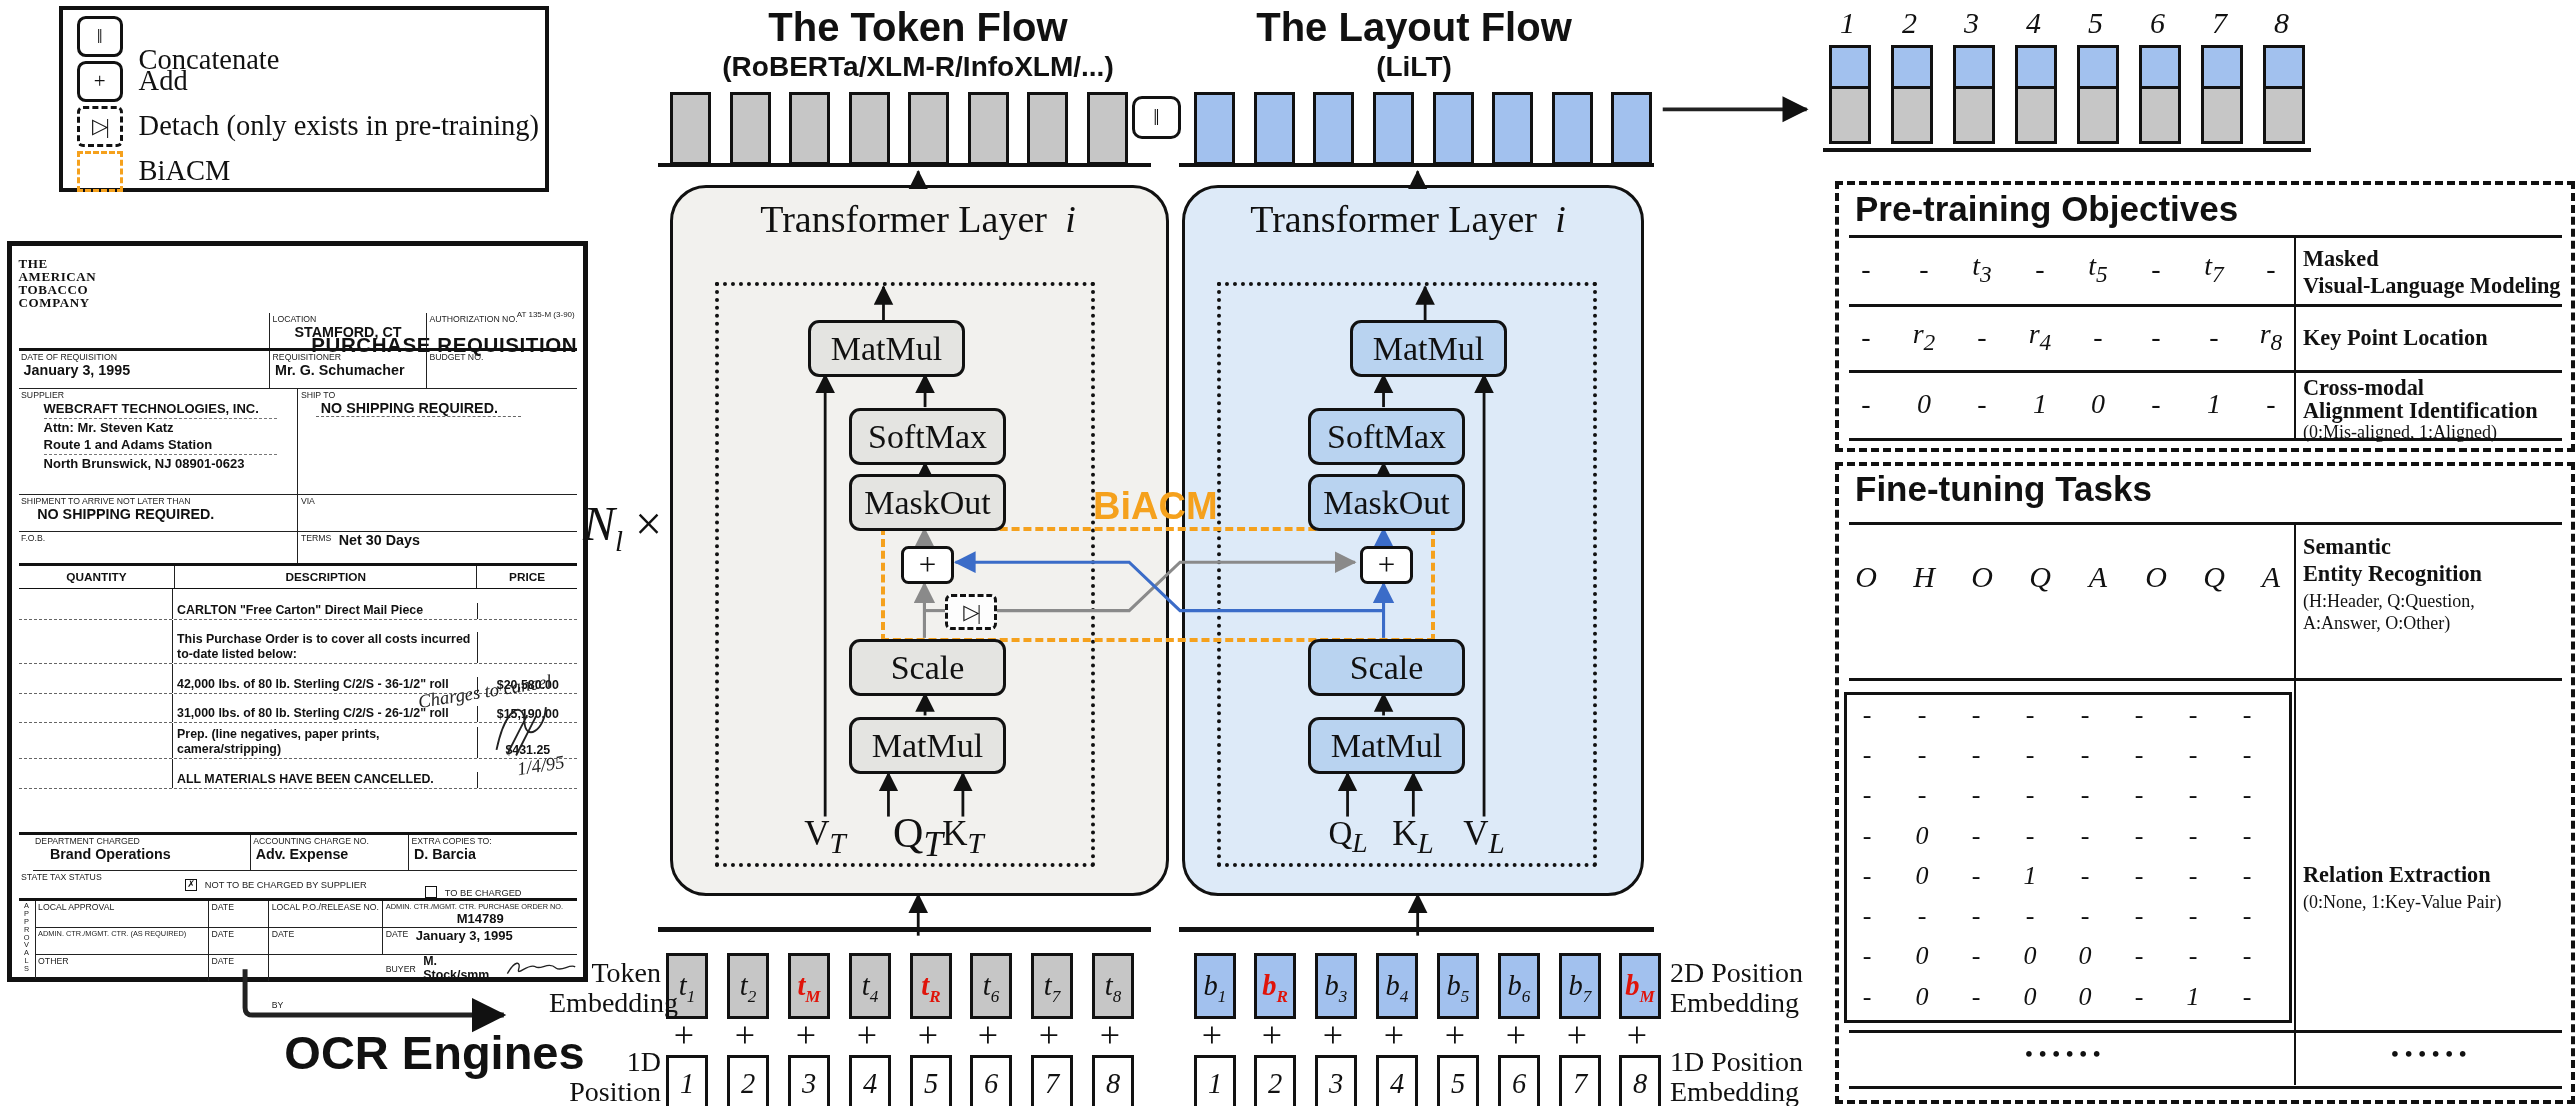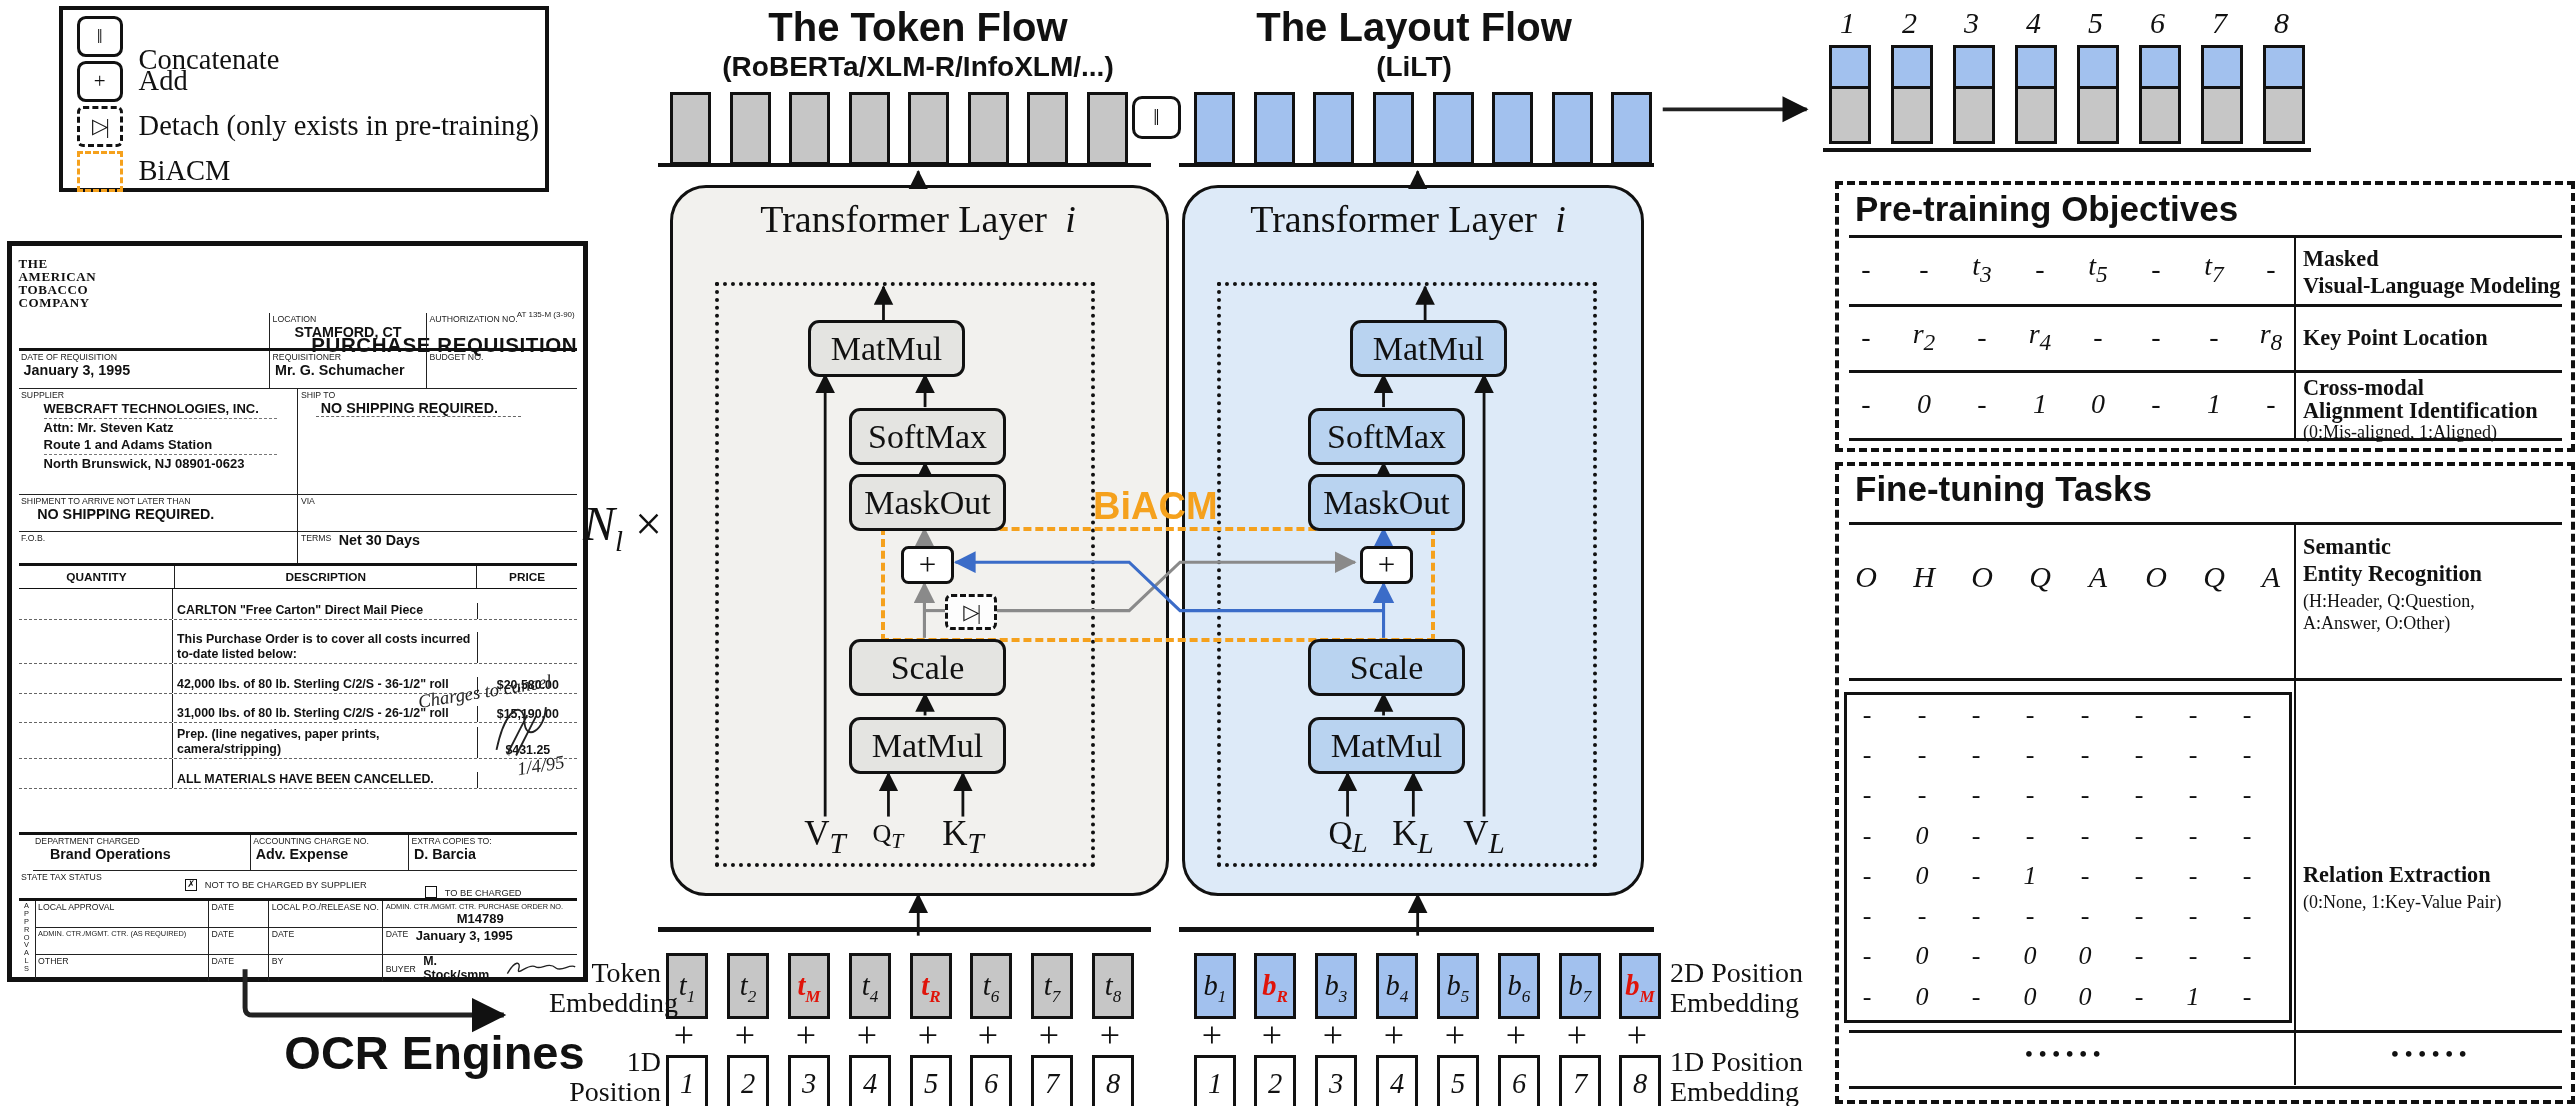--- a/index.html
+++ b/index.html
@@ -273,21 +273,21 @@
               <div class="fv" style="font-size:13px;">January 3, 1995</div>
             </div>
           </div>
           <div class="frow" style="height:26px;border-bottom:none;">
             <div class="cell" style="width:32%;">
                 <div class="fl">OTHER</div>
               </div>
             <div class="cell" style="width:11%;">
                 <div class="fl">DATE</div>
               </div>
-            <div class="cell" style="width:21%;">
+            <div class="cell" style="width:21%;margin-top:44px;">
                 <div class="fl">BY</div>
               </div>
             <div style="width:36%;display:flex;align-items:center;">
               <div class="fl">BUYER</div>
               <div class="fv" style="font-size:12.4px;">M. Stock/smm</div>
               <svg width="81" height="21" viewBox="0 0 130 34">
                 <path d="M6 26 C 20 2, 30 4, 26 18 C 22 32, 44 6, 56 14 C 66 20, 78 4, 92 16 C 102 24, 116 8, 126 14" fill="none" stroke="#222" stroke-width="2.4"></path>
               </svg>
             </div>
           </div>
@@ -384,21 +384,21 @@
   <div class="opbox" style="left:849px;top:408px;width:151px;height:51px;background:var(--tbox);">SoftMax</div>
   <div class="opbox" style="left:849px;top:474px;width:151px;height:51px;background:var(--tbox);">MaskOut</div>
   <div class="addbox serif" style="left:901px;top:546px;width:47px;height:32px;">+</div>
   <div class="detachbox serif" style="left:945px;top:594px;width:46px;height:30px;">▷|</div>
   <div class="opbox" style="left:849px;top:639px;width:151px;height:51px;background:var(--tbox);">Scale</div>
   <div class="opbox" style="left:849px;top:717px;width:151px;height:51px;background:var(--tbox);">MatMul</div>
   <div class="abs serif" id="text-inputs" style="left:0;top:0;z-index:50;">
       <div class="abs ctr" style="left: 794px; top: 818px; width: 62px; height: 38px; font-size: 35px;">
         <span>V<sub style="font-style: italic;">T</sub></span>
       </div>
-      <div class="abs ctr" style="left: 857px; top: 818px; width: 62px; height: 38px; font-size: 26px;">
+      <div class="abs ctr" style="left: 887px; top: 818px; width: 62px; height: 38px; font-size: 42px;">
         <span>Q<sub style="font-style: italic;">T</sub></span>
       </div>
       <div class="abs ctr" style="left: 932px; top: 818px; width: 62px; height: 38px; font-size: 35px;">
         <span>K<sub style="font-style: italic;">T</sub></span>
       </div>
     </div>
 
   <div class="opbox" style="left:1350px;top:320px;width:151px;height:51px;background:var(--lbox);">MatMul</div>
   <div class="opbox" style="left:1308px;top:408px;width:151px;height:51px;background:var(--lbox);">SoftMax</div>
   <div class="opbox" style="left:1308px;top:474px;width:151px;height:51px;background:var(--lbox);">MaskOut</div>

